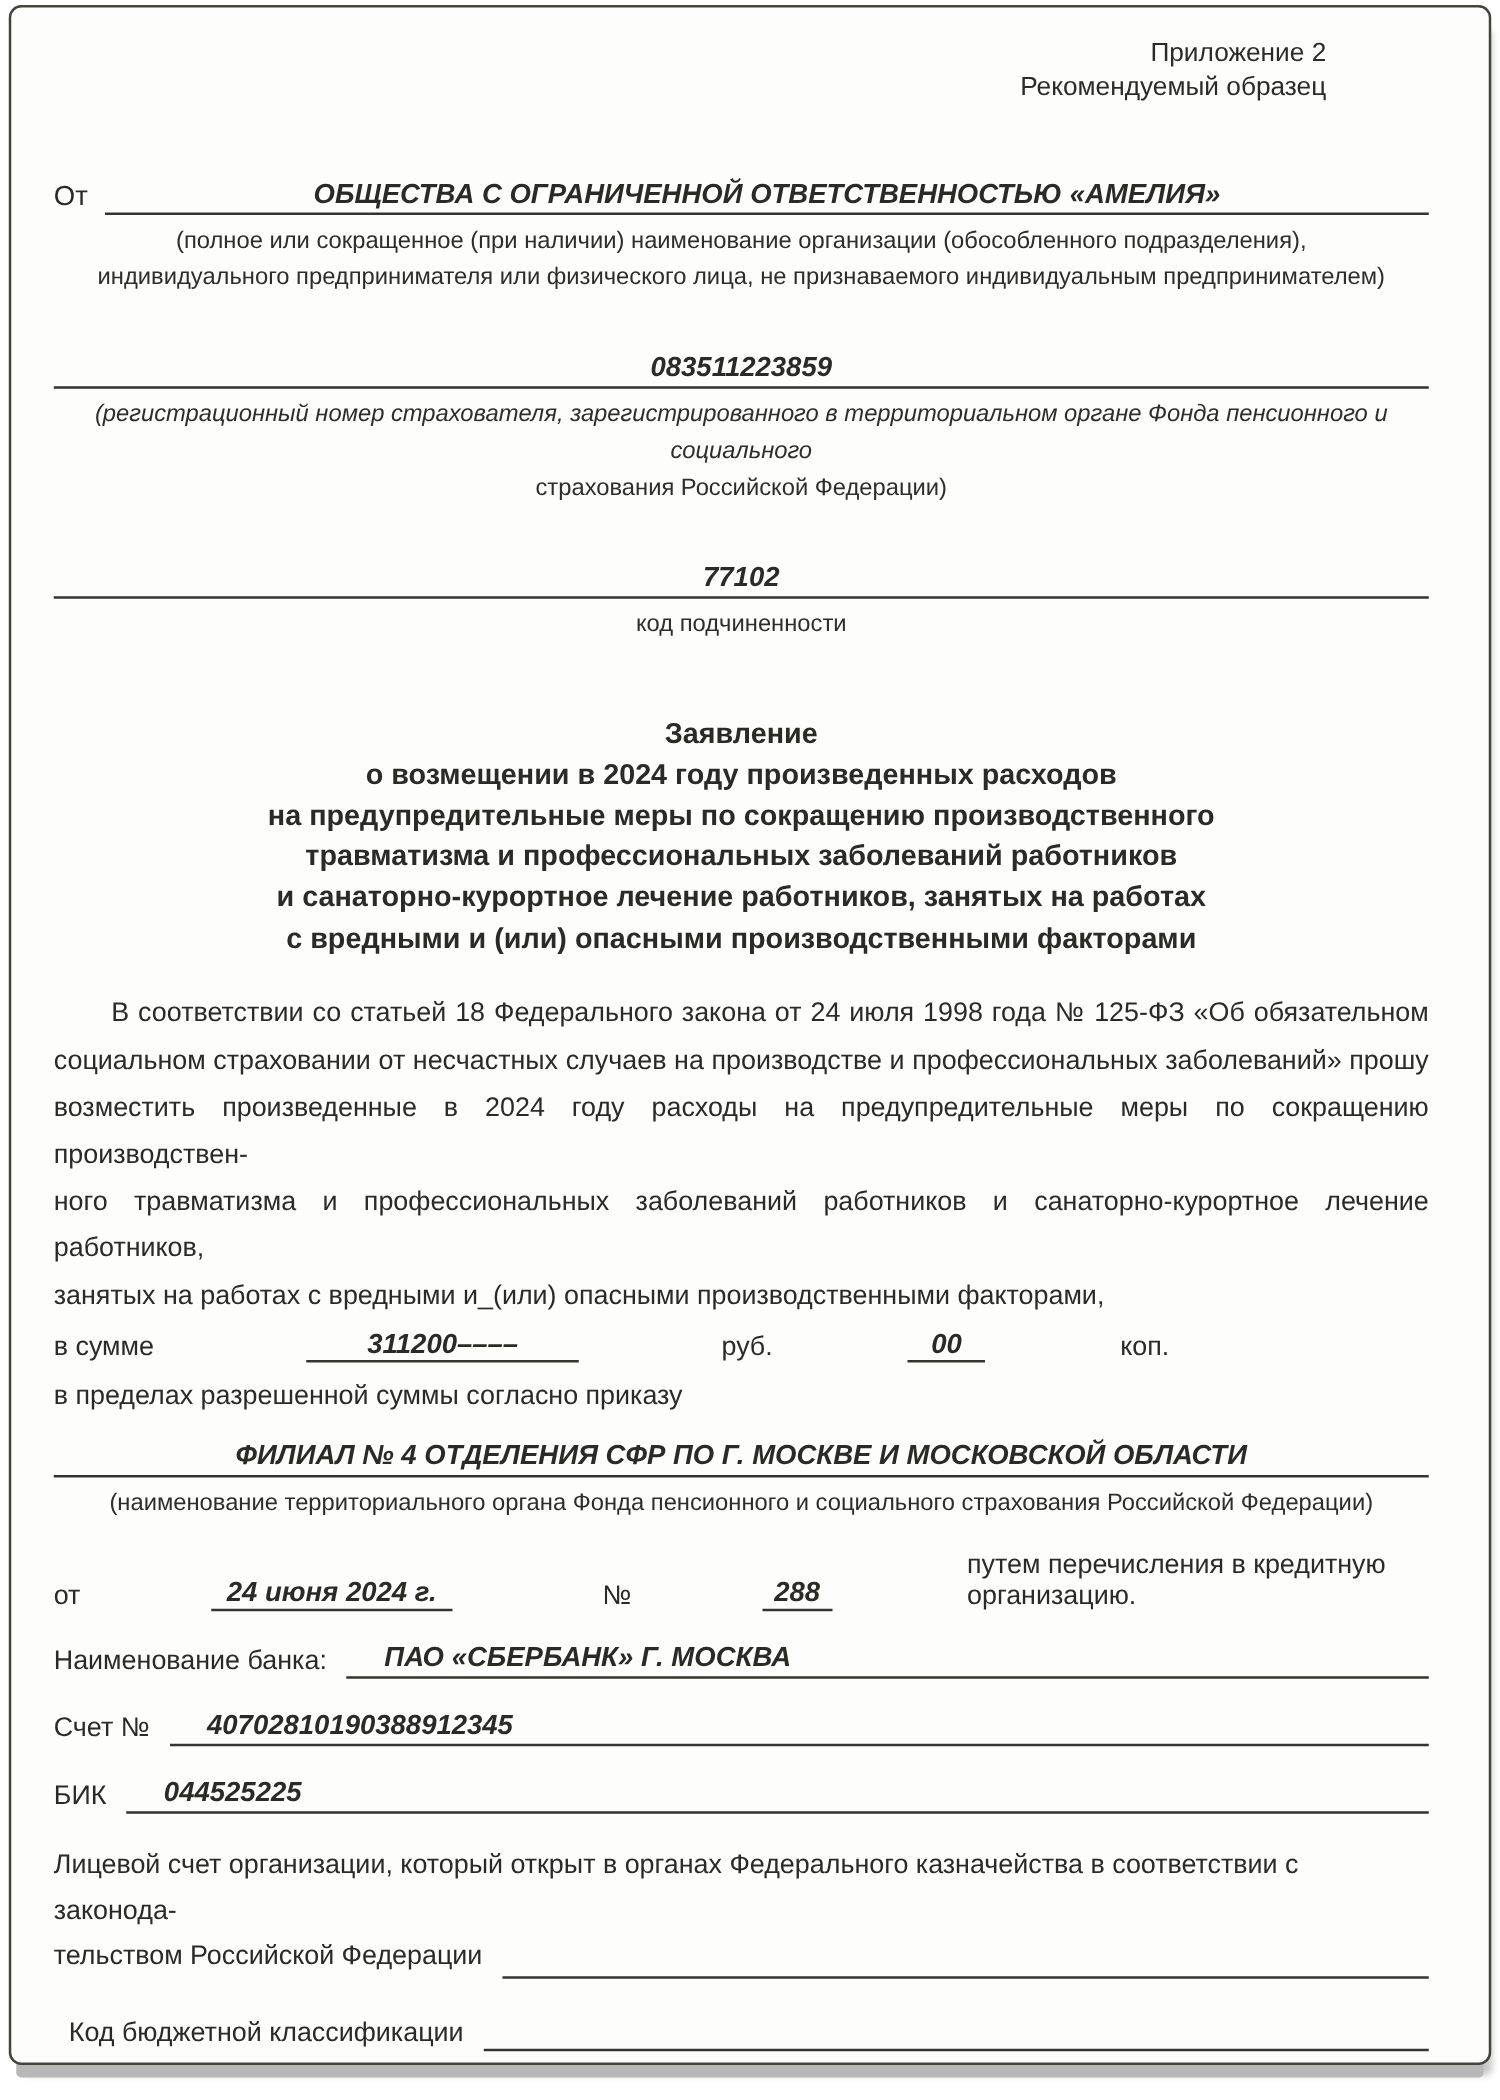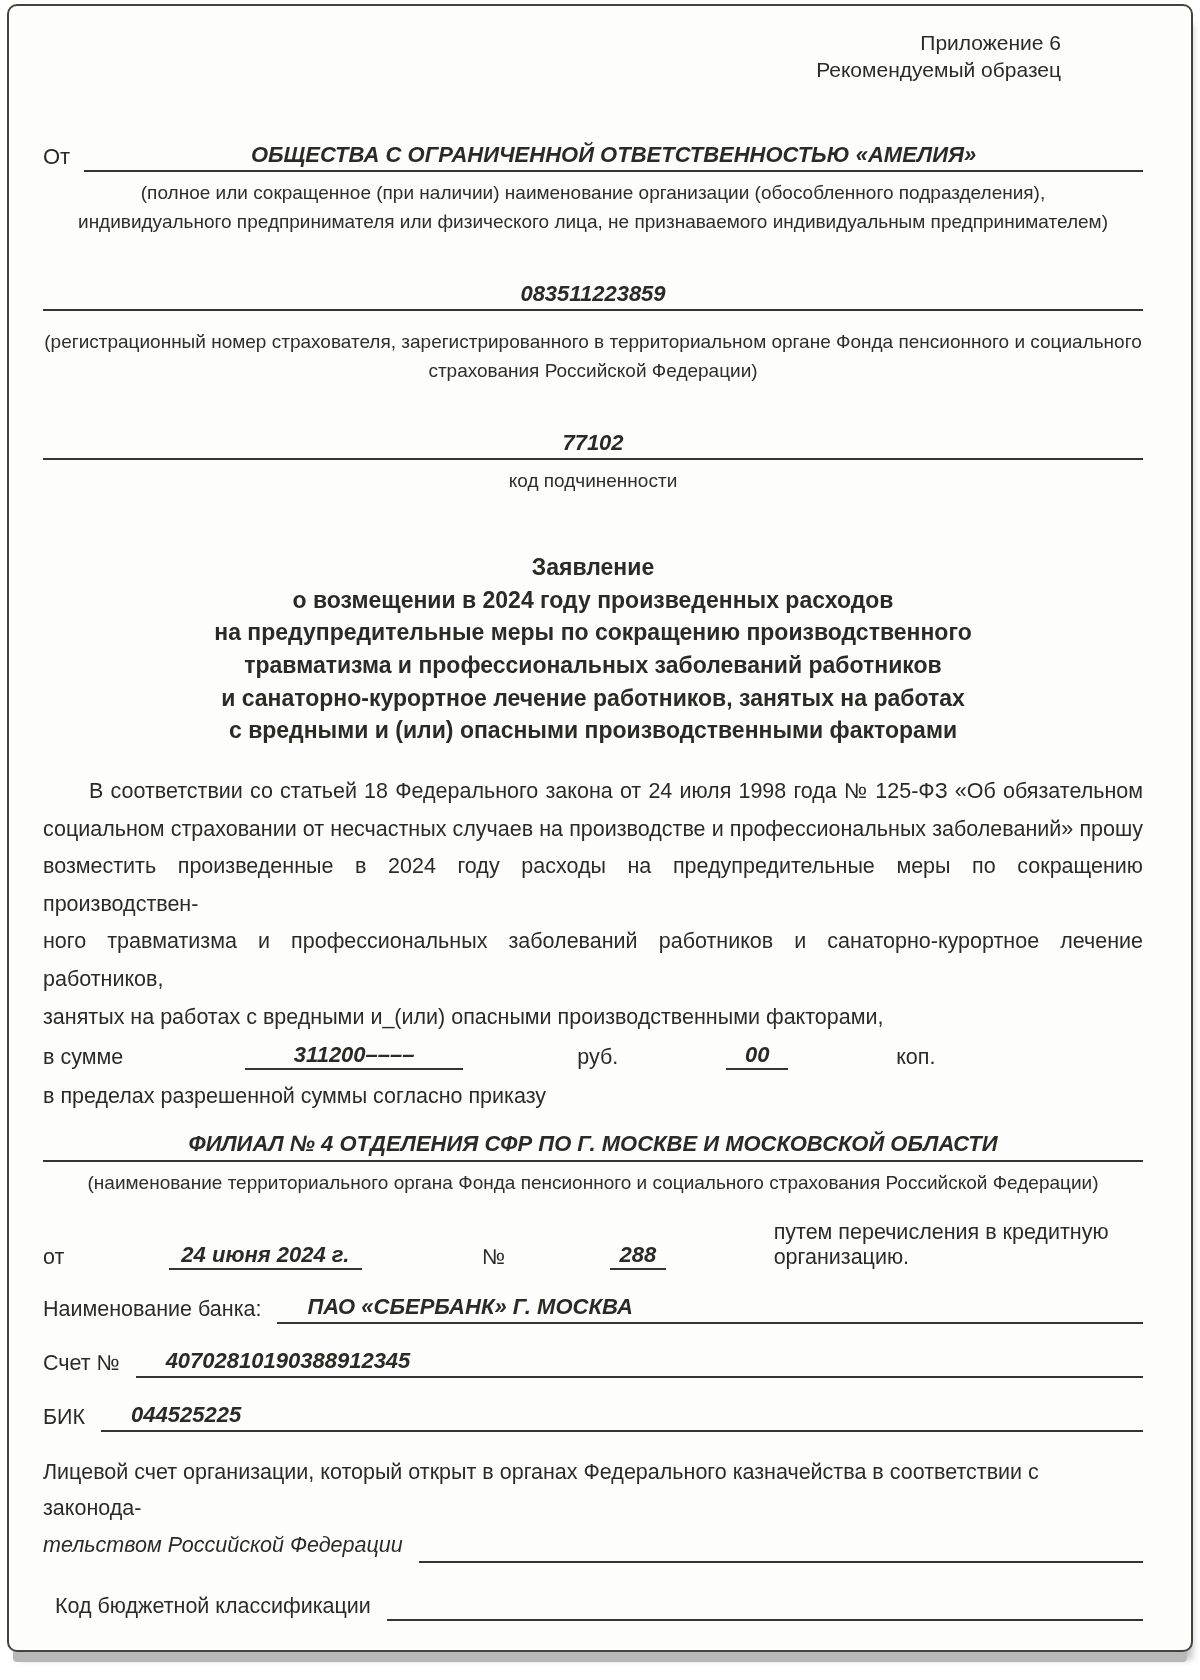--- a/index.html
+++ b/index.html
@@ -56,43 +56,43 @@
   .order-row .uline { font-size:22px; text-align:center; }
   .w-date { width:248px; }
   .w-num { width:72px; }
 
   .labeled-row { display:flex; align-items:flex-end; font-size:21.5px; margin-top:24px; }
   .labeled-row .label { padding-right:16px; padding-bottom:2px; white-space:nowrap; }
   .labeled-row .uline { flex:1; font-size:22px; padding-bottom:2px; padding-left:30px; }
 
   .wrap-row { margin-top:22px; font-size:21.5px; line-height:1.7; }
   .wrap-row .tail { display:flex; align-items:flex-end; }
-  .wrap-row .tail .label { padding-right:16px; white-space:nowrap;font-style:italic; }
+  .wrap-row .tail .label { padding-right:16px; white-space:nowrap; }
   .wrap-row .tail .uline { flex:1; height:30px; }
 </style>
 </head>
 <body>
 
 <div class="page">
 
   <div class="appendix">
-    <div>Приложение 6</div>
+    <div>Приложение 2</div>
     <div>Рекомендуемый образец</div>
   </div>
 
   <div class="from-row">
     <span class="label">От</span>
     <span class="uline field-center bi">ОБЩЕСТВА С ОГРАНИЧЕННОЙ ОТВЕТСТВЕННОСТЬЮ «АМЕЛИЯ»</span>
   </div>
   <div class="caption" style="margin-top:6px;">(полное или сокращенное (при наличии) наименование организации (обособленного подразделения),</div>
   <div class="caption">индивидуального предпринимателя или физического лица, не признаваемого индивидуальным предпринимателем)</div>
 
   <div class="block-field">
     <div class="uline field-center bi">083511223859</div>
-    <div class="caption" style="margin-top:16px;">(регистрационный номер страхователя, зарегистрированного в территориальном органе Фонда пенсионного и социального</div>
+    <div class="caption" style="margin-top:6px;font-style:italic;">(регистрационный номер страхователя, зарегистрированного в территориальном органе Фонда пенсионного и социального</div>
     <div class="caption">страхования Российской Федерации)</div>
   </div>
 
   <div class="block-field">
     <div class="uline field-center bi">77102</div>
     <div class="caption" style="margin-top:6px;">код подчиненности</div>
   </div>
 
   <div class="doc-title">
     <div>Заявление</div>

